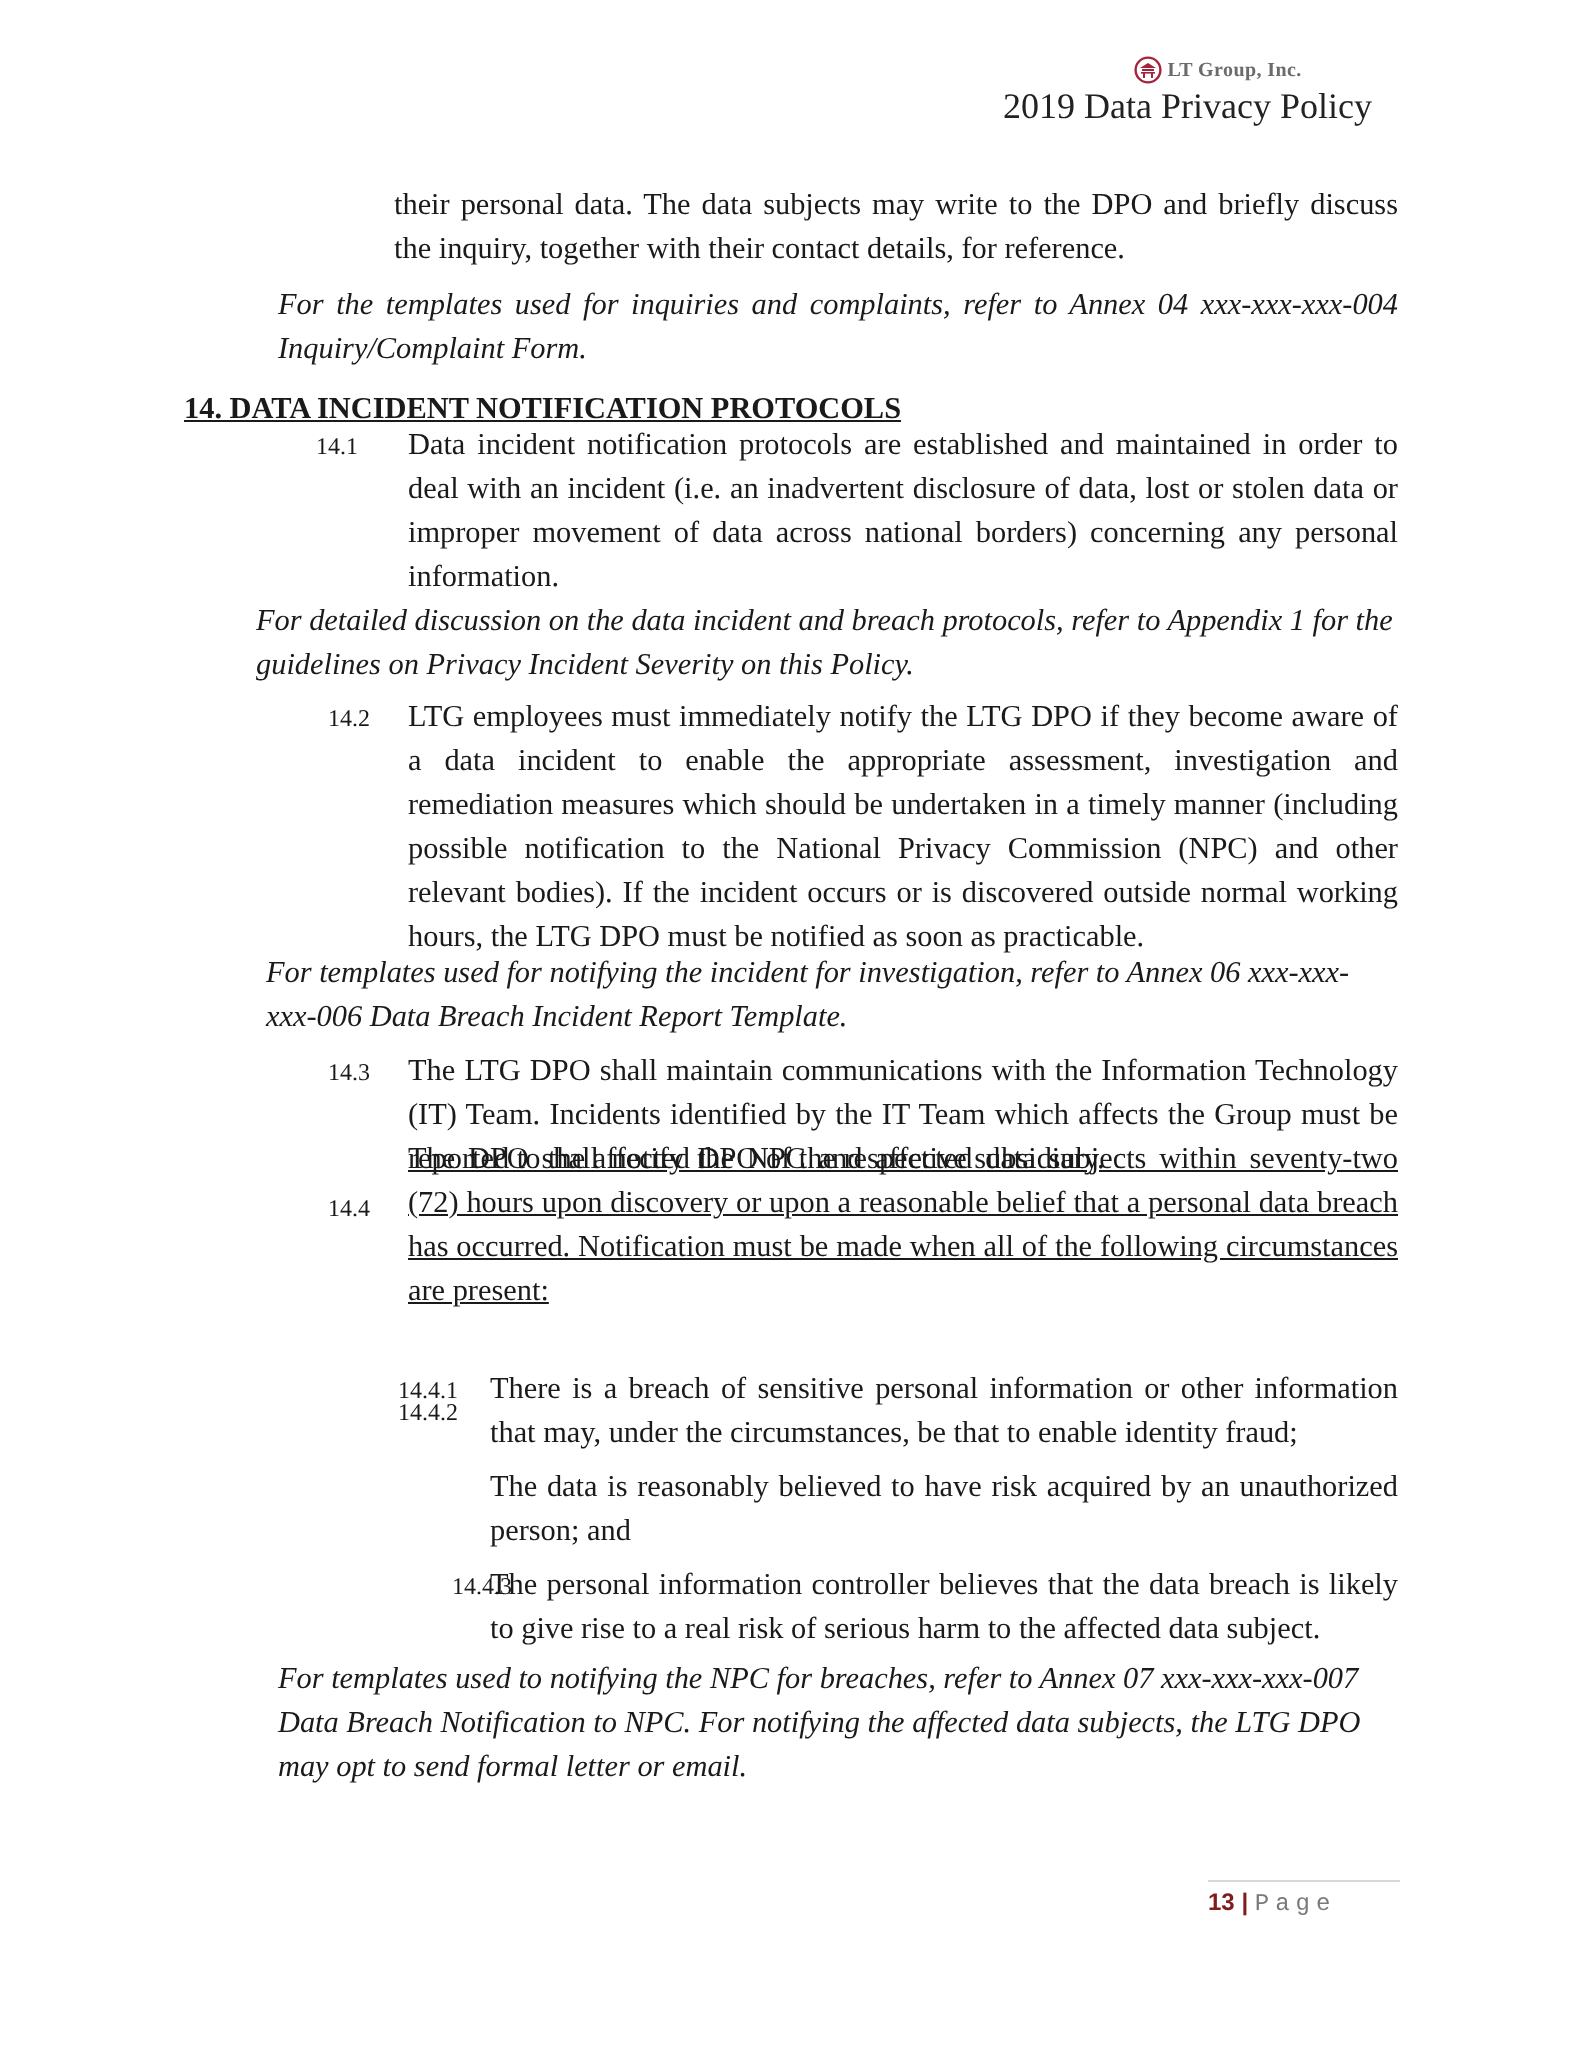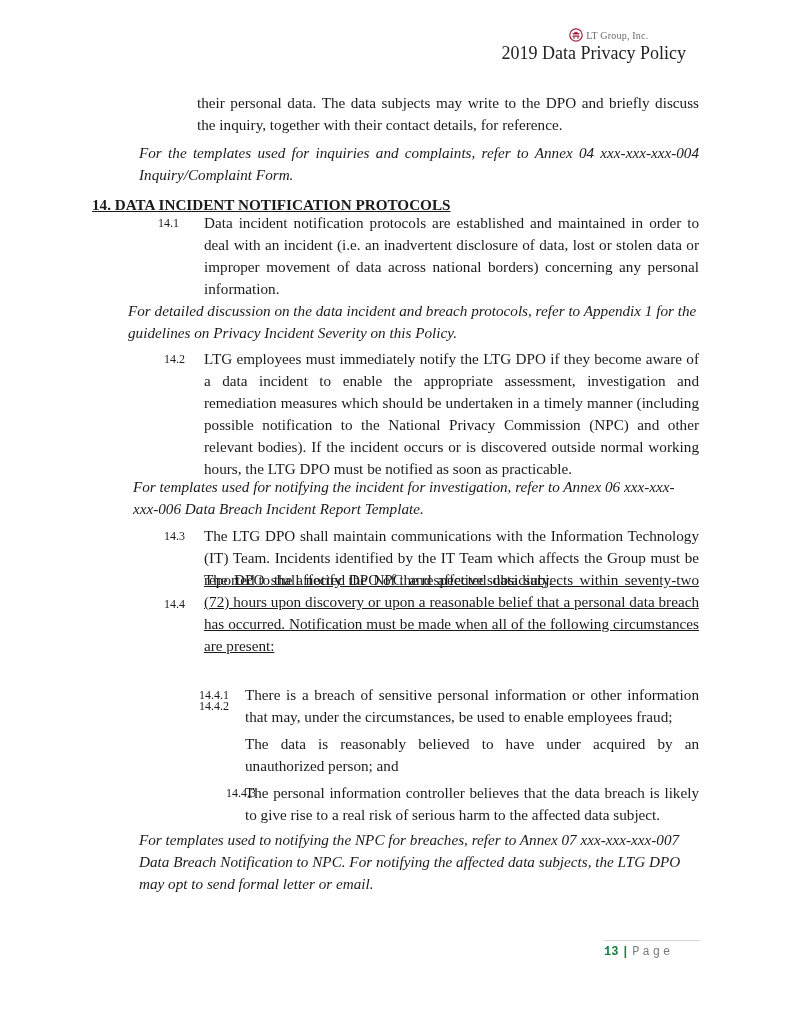--- a/index.html
+++ b/index.html
@@ -1,30 +1,30 @@
 <!DOCTYPE html>
 <html><head>
 <meta charset="utf-8">
 <style>
   html, body { margin: 0; padding: 0; background: #ffffff; }
   body { width: 791px; height: 1024px; position: relative; overflow: hidden;
          font-family: "Liberation Serif", serif; color: #1a1a1a; }
   .header { position: absolute; top: 28px; right: 105px; text-align: center; }
   .logo-row { display: flex; align-items: center; justify-content: center; gap: 3px; margin-left: 30px; }
   .logo-icon { width: 14px; height: 14px; }
-  .logo-text { font-family: "Liberation Serif", serif; font-size: 10px; color: #6b6b6b; letter-spacing: 0.2px; }
+  .logo-text { font-family: "Liberation Serif", serif; font-size: 10px; color: #6b6b6b; letter-spacing: 0.2px; font-weight: bold; }
   .doc-title { font-size: 18px; color: #222; margin-top: 1px; }
   .abs { position: absolute; }
   .p { font-size: 15.2px; line-height: 22px; text-align: justify; margin: 0; }
   .it { font-style: italic; }
   .heading { font-weight: bold; text-decoration: underline; font-size: 15.2px; }
   .num { position: absolute; font-size: 12px; line-height: 22px; }
   .footer-rule { position: absolute; left: 604px; top: 940px; width: 96px; height: 1px; background: #d8d8d8; }
   .footer { position: absolute; left: 604px; top: 944px; font-family: "Liberation Sans", sans-serif; font-size: 12px; }
-  .page-num { font-weight: bold; color: #15803d; font-family: Liberation Mono, monospace; }
+  .page-num { font-weight: bold; color: #7f1d1d; }
   .page-word { color: #7a7a7a; letter-spacing: 3px; font-family: Liberation Mono, monospace; }
 </style>
 </head>
 <body>
 
 <div class="header">
   <div class="logo-row">
     <svg class="logo-icon" viewBox="0 0 14 14">
       <circle cx="7" cy="7" r="6.2" fill="none" stroke="#a3243b" stroke-width="1.2"></circle>
       <path d="M3 6 L7 3.5 L11 6 Z" fill="#a3243b"></path>
@@ -54,24 +54,24 @@
 
 <p class="abs p it" style="left:133px; top:476px; width:560px; text-align:left;">For templates used for notifying the incident for investigation, refer to Annex 06 xxx-xxx-xxx-006 Data Breach Incident Report Template.</p>
 
 <span class="num" style="left:164px; top:525px;">14.3</span>
 <p class="abs p" style="left:204px; top:525px; width:495px;">The LTG DPO shall maintain communications with the Information Technology (IT) Team. Incidents identified by the IT Team which affects the Group must be reported to the affected DPO of the respective subsidiary.</p>
 
 <span class="num" style="left:164px; top:593px;">14.4</span>
 <p class="abs p" style="left:204px; top:569px; width:495px;text-decoration:underline;">The DPO shall notify the NPC and affected data subjects within seventy-two (72) hours upon discovery or upon a reasonable belief that a personal data breach has occurred. Notification must be made when all of the following circumstances are present:</p>
 
 <span class="num" style="left:199px; top:684px;">14.4.1</span>
-<p class="abs p" style="left:245px; top:684px; width:454px;">There is a breach of sensitive personal information or other information that may, under the circumstances, be used to enable employees fraud;</p>
+<p class="abs p" style="left:245px; top:684px; width:454px;">There is a breach of sensitive personal information or other information that may, under the circumstances, be that to enable identity fraud;</p>
 
 <span class="num" style="left:199px; top:695px;">14.4.2</span>
-<p class="abs p" style="left:245px; top:733px; width:454px;">The data is reasonably believed to have under acquired by an unauthorized person; and</p>
+<p class="abs p" style="left:245px; top:733px; width:454px;">The data is reasonably believed to have risk acquired by an unauthorized person; and</p>
 
 <span class="num" style="left:199px; top:782px;margin-left:27px;">14.4.3</span>
 <p class="abs p" style="left:245px; top:782px; width:454px;">The personal information controller believes that the data breach is likely to give rise to a real risk of serious harm to the affected data subject.</p>
 
 <p class="abs p it" style="left:139px; top:829px; width:560px; text-align:left;">For templates used to notifying the NPC for breaches, refer to Annex 07 xxx-xxx-xxx-007 Data Breach Notification to NPC. For notifying the affected data subjects, the LTG DPO may opt to send formal letter or email.</p>
 
 <div class="footer-rule"></div>
 <div class="footer">
   <span class="page-num">13</span>
   <span class="page-num">|</span>

